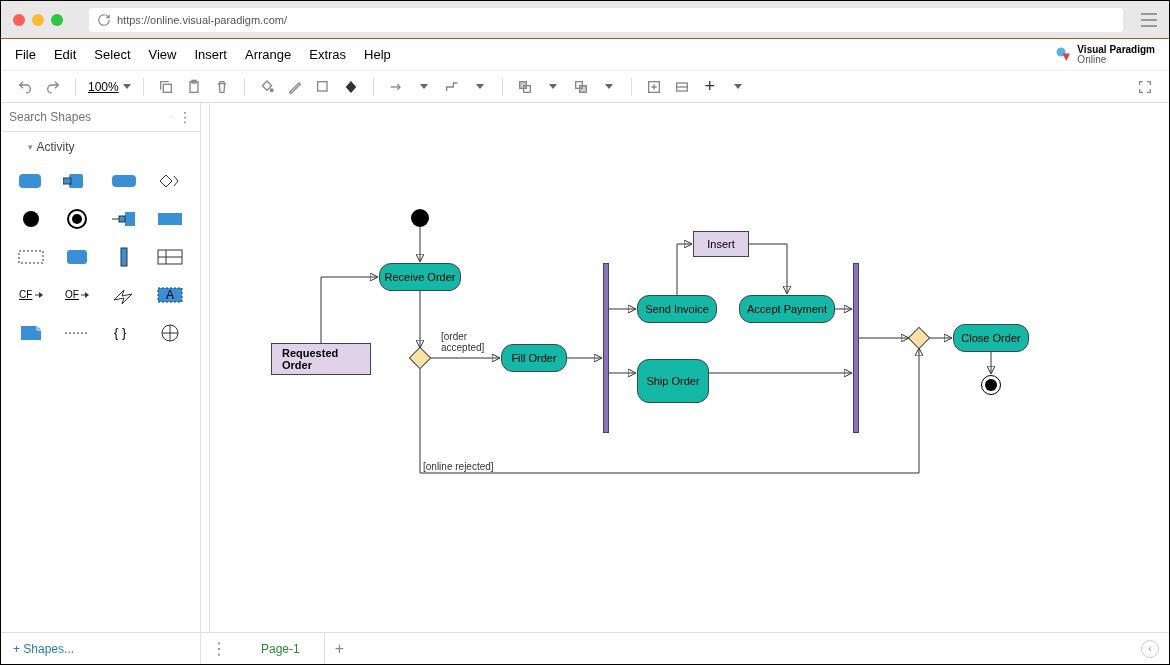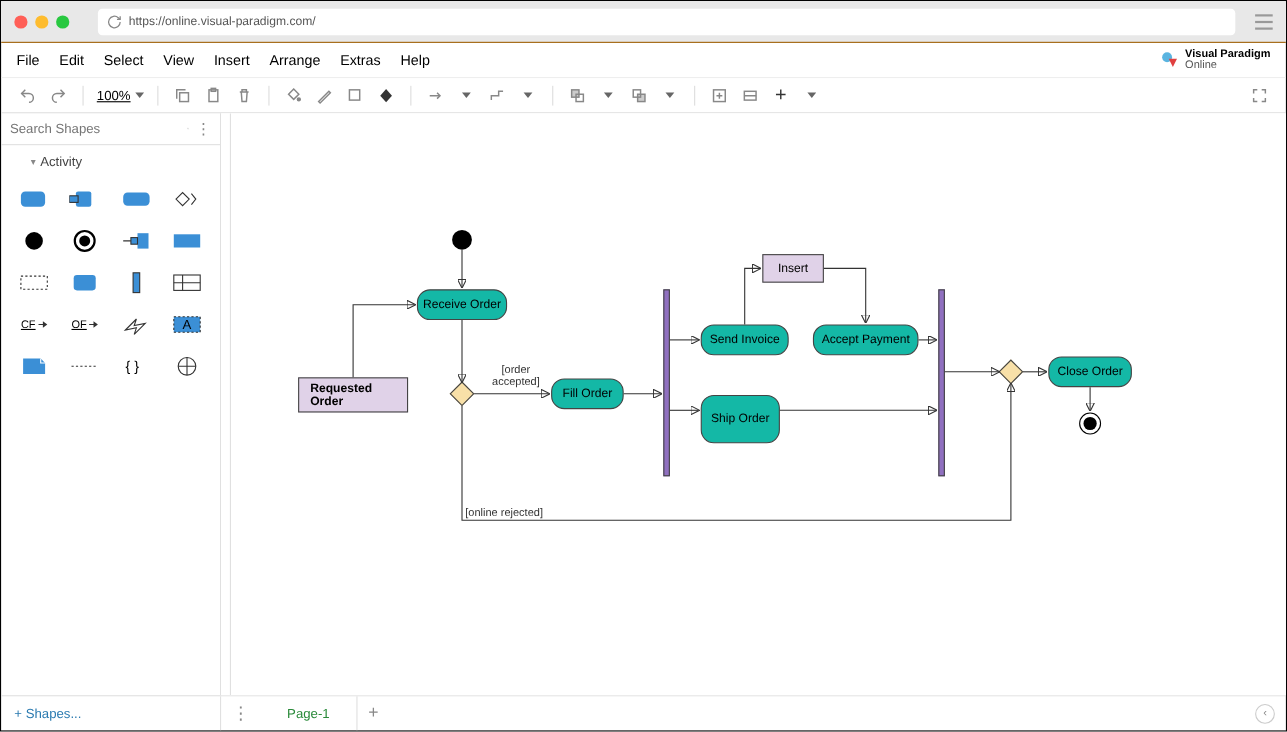--- a/index.html
+++ b/index.html
@@ -57,21 +57,21 @@
 
 .frame { position: absolute; border: 1px solid #888; background: #fff1cc; border-radius: 10px; }
 .frame-title { position: absolute; top: 6px; left: 12px; font-size: 11px; font-weight: bold; }
 .activity-node { position: absolute; background: #14b8a6; border: 1px solid #444; border-radius: 12px; font-size: 11px; display: flex; align-items: center; justify-content: center; padding: 4px 8px; white-space: nowrap; }
 .object-node { position: absolute; background: #e0d2e8; border: 1px solid #444; font-size: 11px; display: flex; align-items: center; justify-content: center; padding: 6px 10px; }
 .initial-node { position: absolute; width: 18px; height: 18px; background: #000; border-radius: 50%; }
 .final-node { position: absolute; width: 20px; height: 20px; border: 1px solid #000; border-radius: 50%; display: flex; align-items: center; justify-content: center; }
 .final-node::after { content: ""; width: 12px; height: 12px; background: #000; border-radius: 50%; }
 .decision { position: absolute; width: 16px; height: 16px; background: #f8e0a8; border: 1px solid #444; transform: rotate(45deg); }
 .fork-join { position: absolute; width: 6px; background: #9070c0; border: 1px solid #444; }
-.edge-label { position: absolute; font-size: 10px; text-align: center; color: #333; }
+.edge-label { position: absolute; font-size: 10px; text-align: left; color: #333; }
 .arrow-head { fill: #333; }
 svg.edges { position: absolute; top: 0; left: 0; width: 100%; height: 100%; pointer-events: none; }
 svg.edges path { stroke: #333; stroke-width: 1; fill: none; }
 </style>
 </head>
 <body>
 
 <div class="browser-bar">
   <div class="traffic-lights">
     <div class="dot red"></div>

